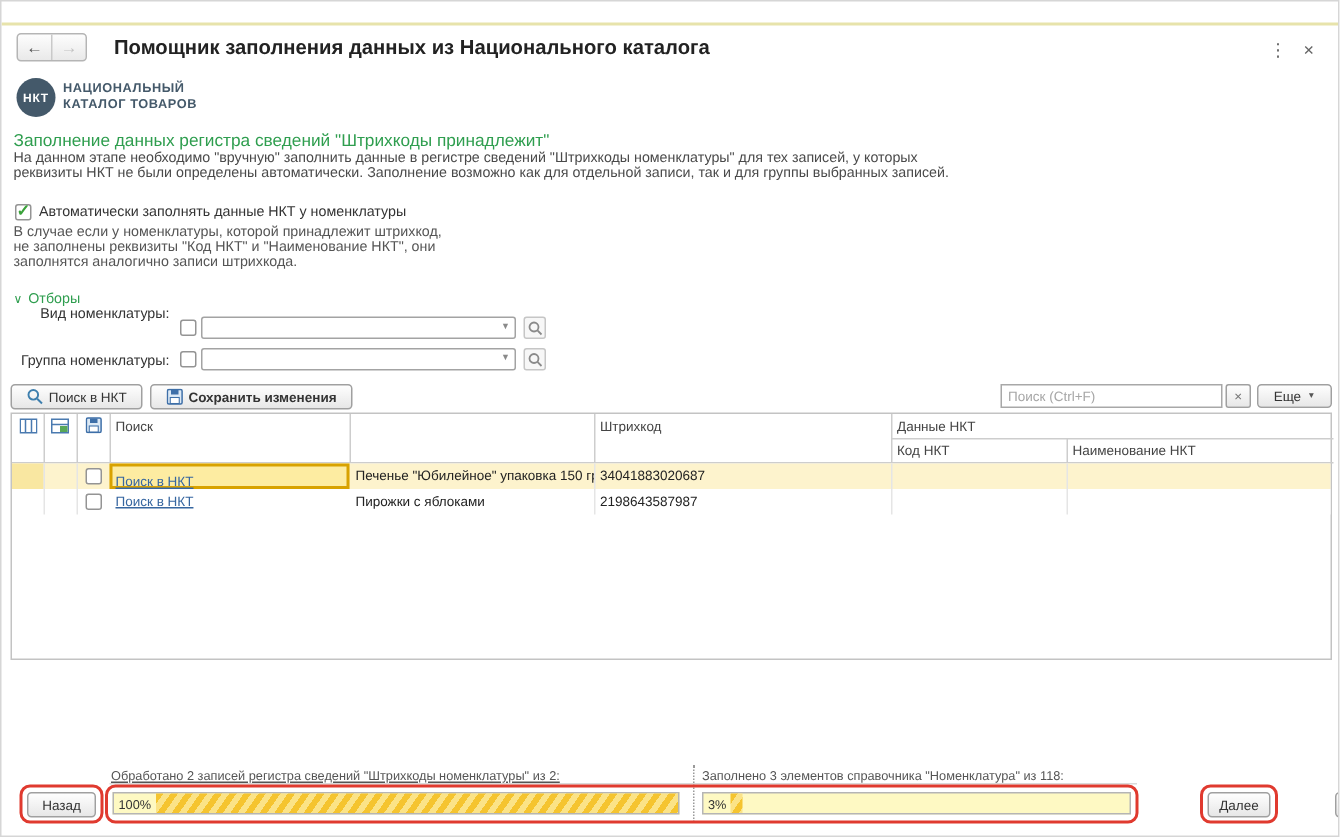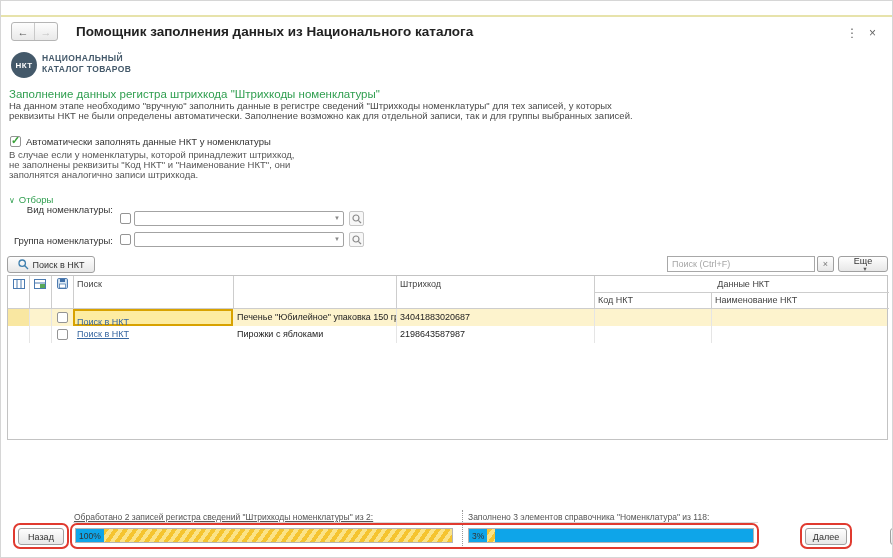--- a/index.html
+++ b/index.html
@@ -68,21 +68,21 @@
   .vline { position:absolute; width:1px; background:#cdcdcd; }
   .rvline { position:absolute; width:1px; background:#e5e5e5; }
   .row { position:absolute; left:0; width:879px; height:17px; }
   .row .cell { position:absolute; top:0; height:17px; font-size:9px; line-height:17px;
     white-space:nowrap; overflow:hidden; color:#222; padding-left:4px; }
   .link { color:#3666a0; text-decoration:underline; cursor:pointer; }
   .selcell { position:absolute; border:2px solid #d8a200; background:#fdeca1; }
 
   
   .flabel { font-size:8.5px; color:#555; white-space:nowrap; }
-  .ptrack { position:absolute; height:15px; border:1px solid #b5b5b5; background:#0ea5e9;
+  .ptrack { position:absolute; height:15px; border:1px solid #b5b5b5; background:#fef9c3;
     display:flex; align-items:center; }
   .pvalue { font-size:8.5px; color:#333; padding:0 3px; white-space:nowrap; }
   .pfillwrap { position:relative; flex:1; height:100%; }
   .pfill { position:absolute; left:0; top:0; height:100%;
     background:repeating-linear-gradient(125deg,#f5c42f 0 4px,#fbe387 4px 8px); }
   .annotation { position:absolute; border:2px solid #e03a2f; border-radius:7px;
     pointer-events:none; }
   .dotsep { position:absolute; left:461px; top:509px; height:38px; border-left:1px dotted #9a9a9a; }
   .footline { position:absolute; left:72px; top:521px; width:685px; height:1px; background:#d9d9d9; }
 </style>
@@ -99,21 +99,21 @@
   <div class="abs wtitle">Помощник заполнения данных из Национального каталога</div>
   <div class="abs winicon" style="left:845px;">⋮</div>
   <div class="abs winicon" style="left:868px;">×</div>
 
   <div class="abs logo-circle">НКТ</div>
   <div class="abs logo-text">
     <div>НАЦИОНАЛЬНЫЙ</div>
     <div>КАТАЛОГ ТОВАРОВ</div>
   </div>
 
-  <div class="abs heading">Заполнение данных регистра штрихкода "Штрихкоды номенклатуры"</div>
+  <div class="abs heading">Заполнение данных регистра сведений "Штрихкоды принадлежит"</div>
   <div class="abs bodytext">На данном этапе необходимо "вручную" заполнить данные в регистре сведений "Штрихкоды номенклатуры" для тех записей, у которых реквизиты НКТ не были определены автоматически. Заполнение возможно как для отдельной записи, так и для группы выбранных записей.</div>
 
   <div class="abs cb checked" style="left:9px; top:135px;">
     <span class="check">✓</span>
   </div>
   <div class="abs notetext">В случае если у номенклатуры, которой принадлежит штрихкод, не заполнены реквизиты "Код НКТ" и "Наименование НКТ", они заполнятся аналогично записи штрихкода.</div>
   <div class="abs cb-label">Автоматически заполнять данные НКТ у номенклатуры</div>
 
   <div class="abs filters-hdr">
     <span class="chev">∨</span><span>Отборы</span>
@@ -147,23 +147,33 @@
 
   <div class="abs btn" style="left:6px; top:255px; width:88px; height:17px;">
     <span class="bicon">
       <svg width="11" height="11" viewBox="0 0 11 11">
           <circle cx="4.2" cy="4.2" r="3.2" fill="none" stroke="#3e7fae" stroke-width="1.3"></circle>
           <line x1="6.8" y1="6.8" x2="10" y2="10" stroke="#3e7fae" stroke-width="1.3"></line>
         </svg>
     </span>
     <span>Поиск в НКТ</span>
   </div>
+  <div class="abs btn" style="left:99px; top:255px; width:135px; height:17px; font-weight:bold;">
+    <span class="bicon">
+      <svg width="11" height="11" viewBox="0 0 11 11">
+          <rect x="0.6" y="0.6" width="9.8" height="9.8" rx="1" fill="#dce9f5" stroke="#3e6fa8" stroke-width="1"></rect>
+          <rect x="3" y="1" width="5" height="3" fill="#3e6fa8"></rect>
+          <rect x="2.5" y="6" width="6" height="4" fill="#fff" stroke="#3e6fa8" stroke-width="0.7"></rect>
+        </svg>
+    </span>
+    <span>Сохранить изменения</span>
+  </div>
   <input class="abs qsearch" placeholder="Поиск (Ctrl+F)" style="">
   <div class="abs btn" style="left:816px; top:255px; width:17px; height:16px; border-radius:2px; color:#777;">×</div>
-  <div class="abs btn" style="left:837px; top:255px; width:50px; height:16px;flex-direction:column;">
+  <div class="abs btn" style="left:837px; top:255px; width:50px; height:16px;">
     <span>Еще</span>
     <span style="font-size:5.5px; color:#555; margin-left:4px;">▼</span>
   </div>
 
   <div class="abs tbl">
 
     <div class="hcell" style="left:0; top:0; width:21px; text-align:center; padding-left:0;">
       <svg width="12" height="12" viewBox="0 0 12 12" style="margin-top:2px;">
           <rect x="0.5" y="1.5" width="11" height="9" fill="#fff" stroke="#4a7ab0"></rect>
           <line x1="4" y1="1.5" x2="4" y2="10.5" stroke="#4a7ab0"></line>
@@ -179,21 +189,21 @@
     </div>
     <div class="hcell" style="left:43px; top:0; width:22px; text-align:center; padding-left:0;">
       <svg width="11" height="11" viewBox="0 0 11 11" style="margin-top:2px;">
           <rect x="0.6" y="0.6" width="9.8" height="9.8" rx="1" fill="#dce9f5" stroke="#3e6fa8" stroke-width="1"></rect>
           <rect x="3" y="1" width="5" height="3" fill="#3e6fa8"></rect>
           <rect x="2.5" y="6" width="6" height="4" fill="#fff" stroke="#3e6fa8" stroke-width="0.7"></rect>
         </svg>
     </div>
     <div class="hcell" style="left:65px; top:0; width:160px;">Поиск</div>
     <div class="hcell" style="left:388px; top:0; width:198px;">Штрихкод</div>
-    <div class="hcell" style="left:586px; top:0; width:295px;text-align:center;">Данные НКТ</div>
+    <div class="hcell" style="left:586px; top:0; width:295px;">Данные НКТ</div>
     <div class="hcell" style="left:586px; top:16px; width:117px;">Код НКТ</div>
     <div class="hcell" style="left:703px; top:16px; width:178px;">Наименование НКТ</div>
 
     <div class="vline" style="left:21px; top:0; height:32px;"></div>
     <div class="vline" style="left:43px; top:0; height:32px;"></div>
     <div class="vline" style="left:65px; top:0; height:32px;"></div>
     <div class="vline" style="left:225px; top:0; height:32px;"></div>
     <div class="vline" style="left:388px; top:0; height:32px;"></div>
     <div class="vline" style="left:586px; top:0; height:32px;"></div>
     <div class="vline" style="left:703px; top:16px; height:16px;"></div>

